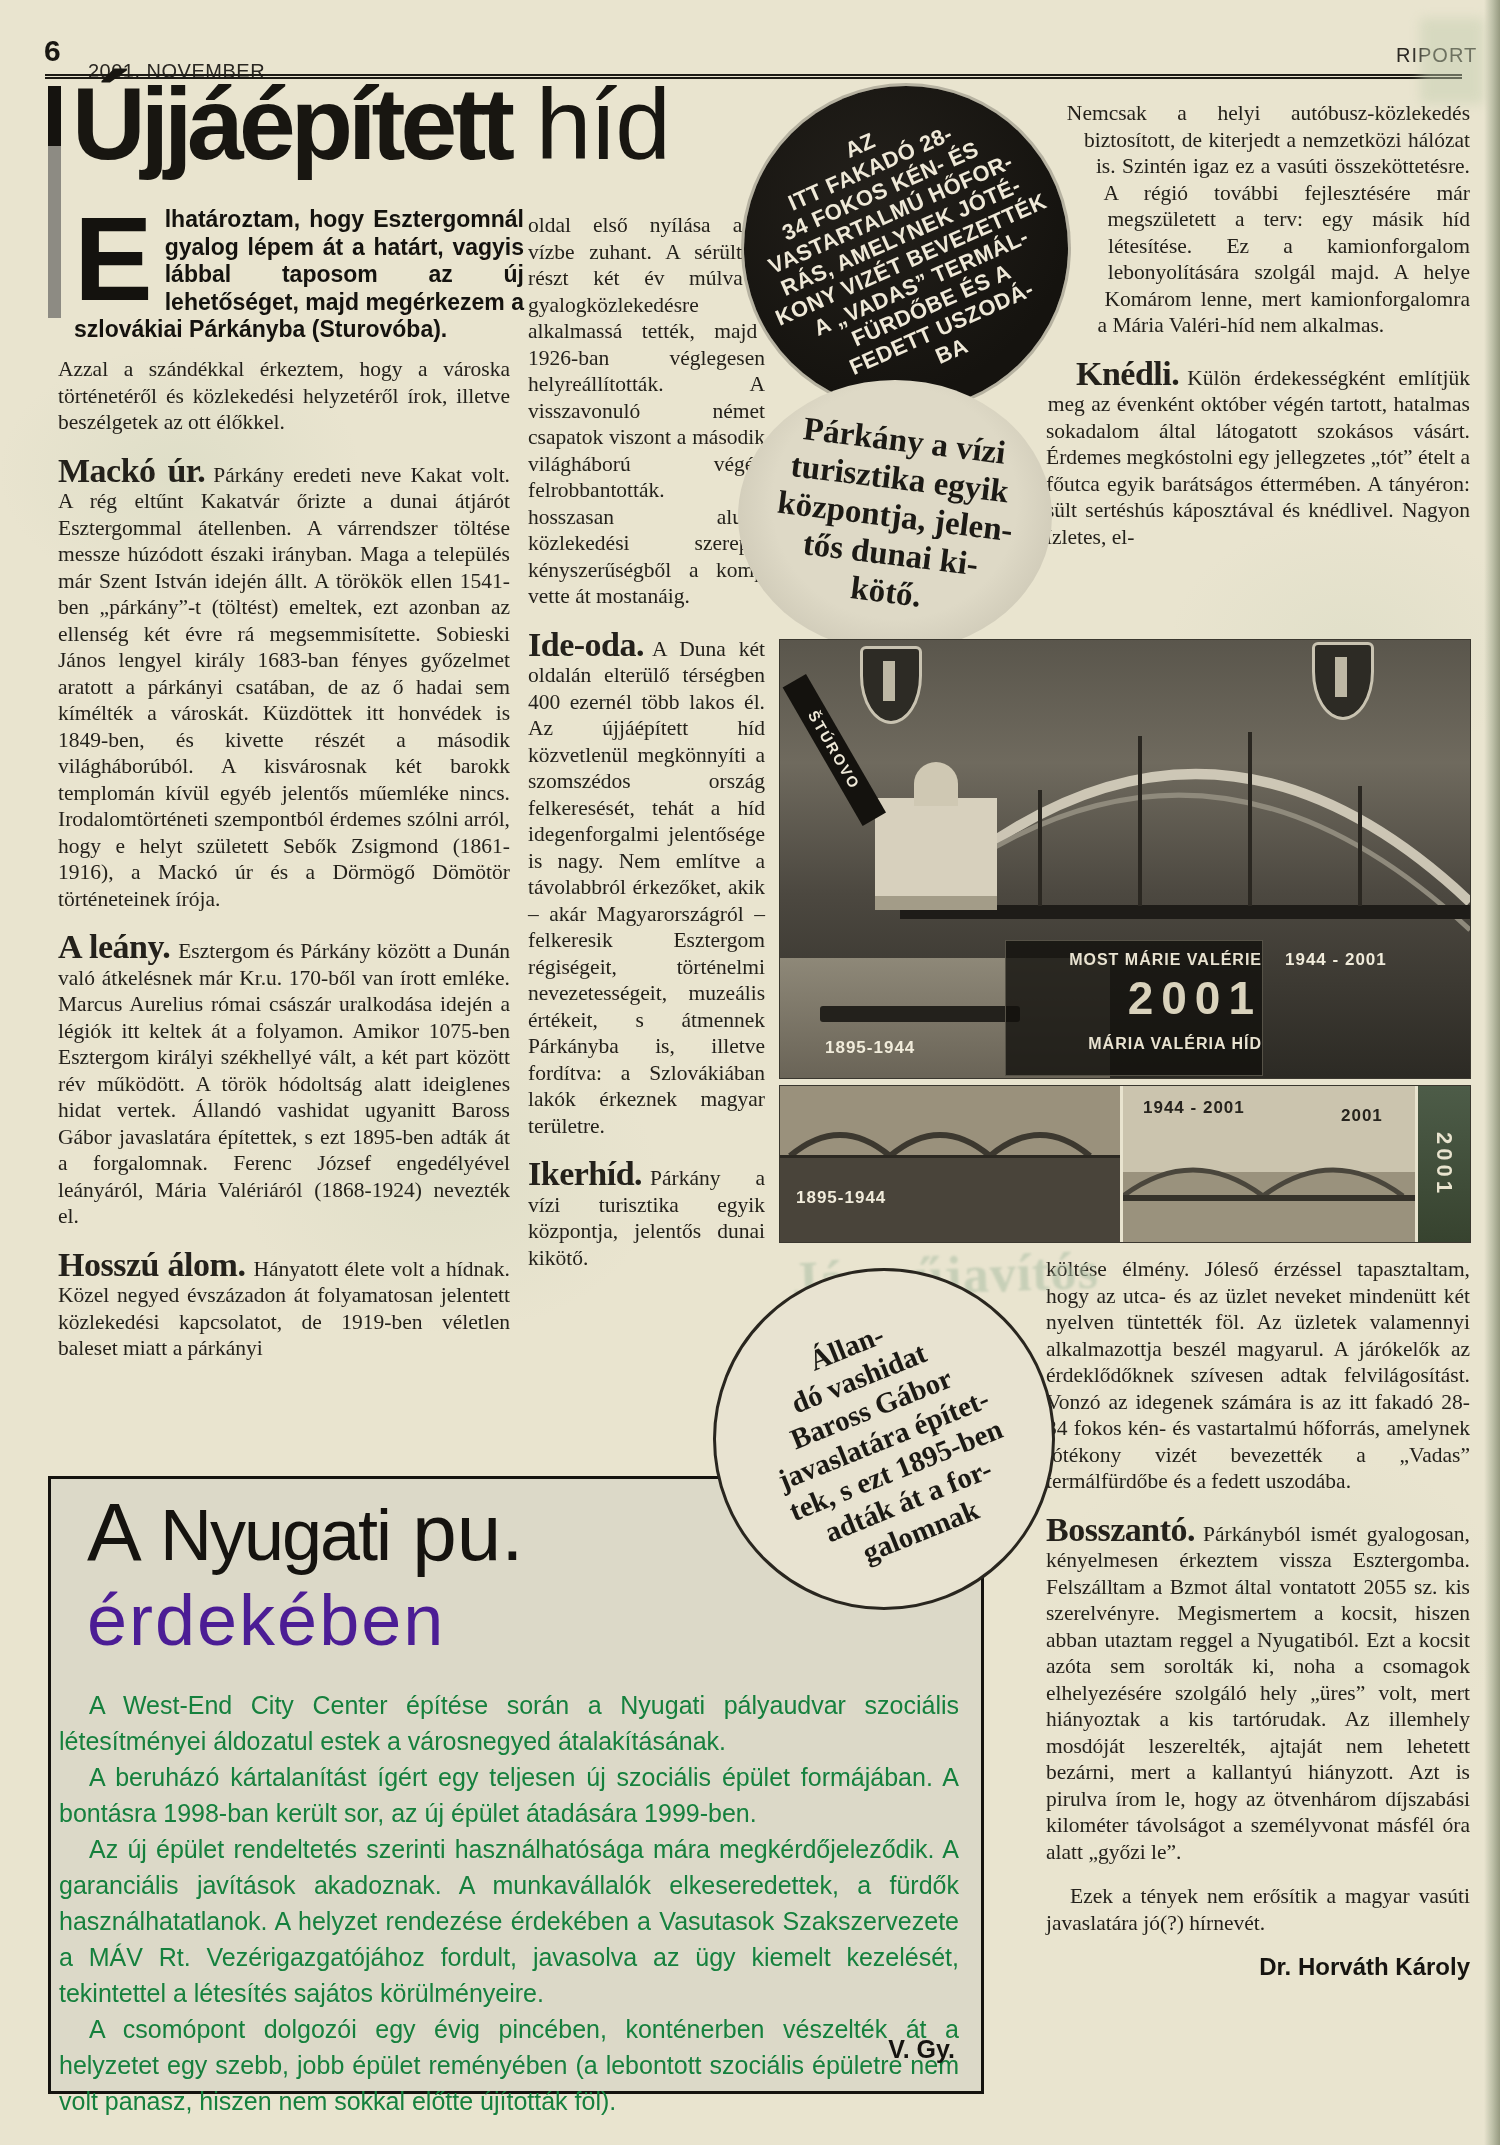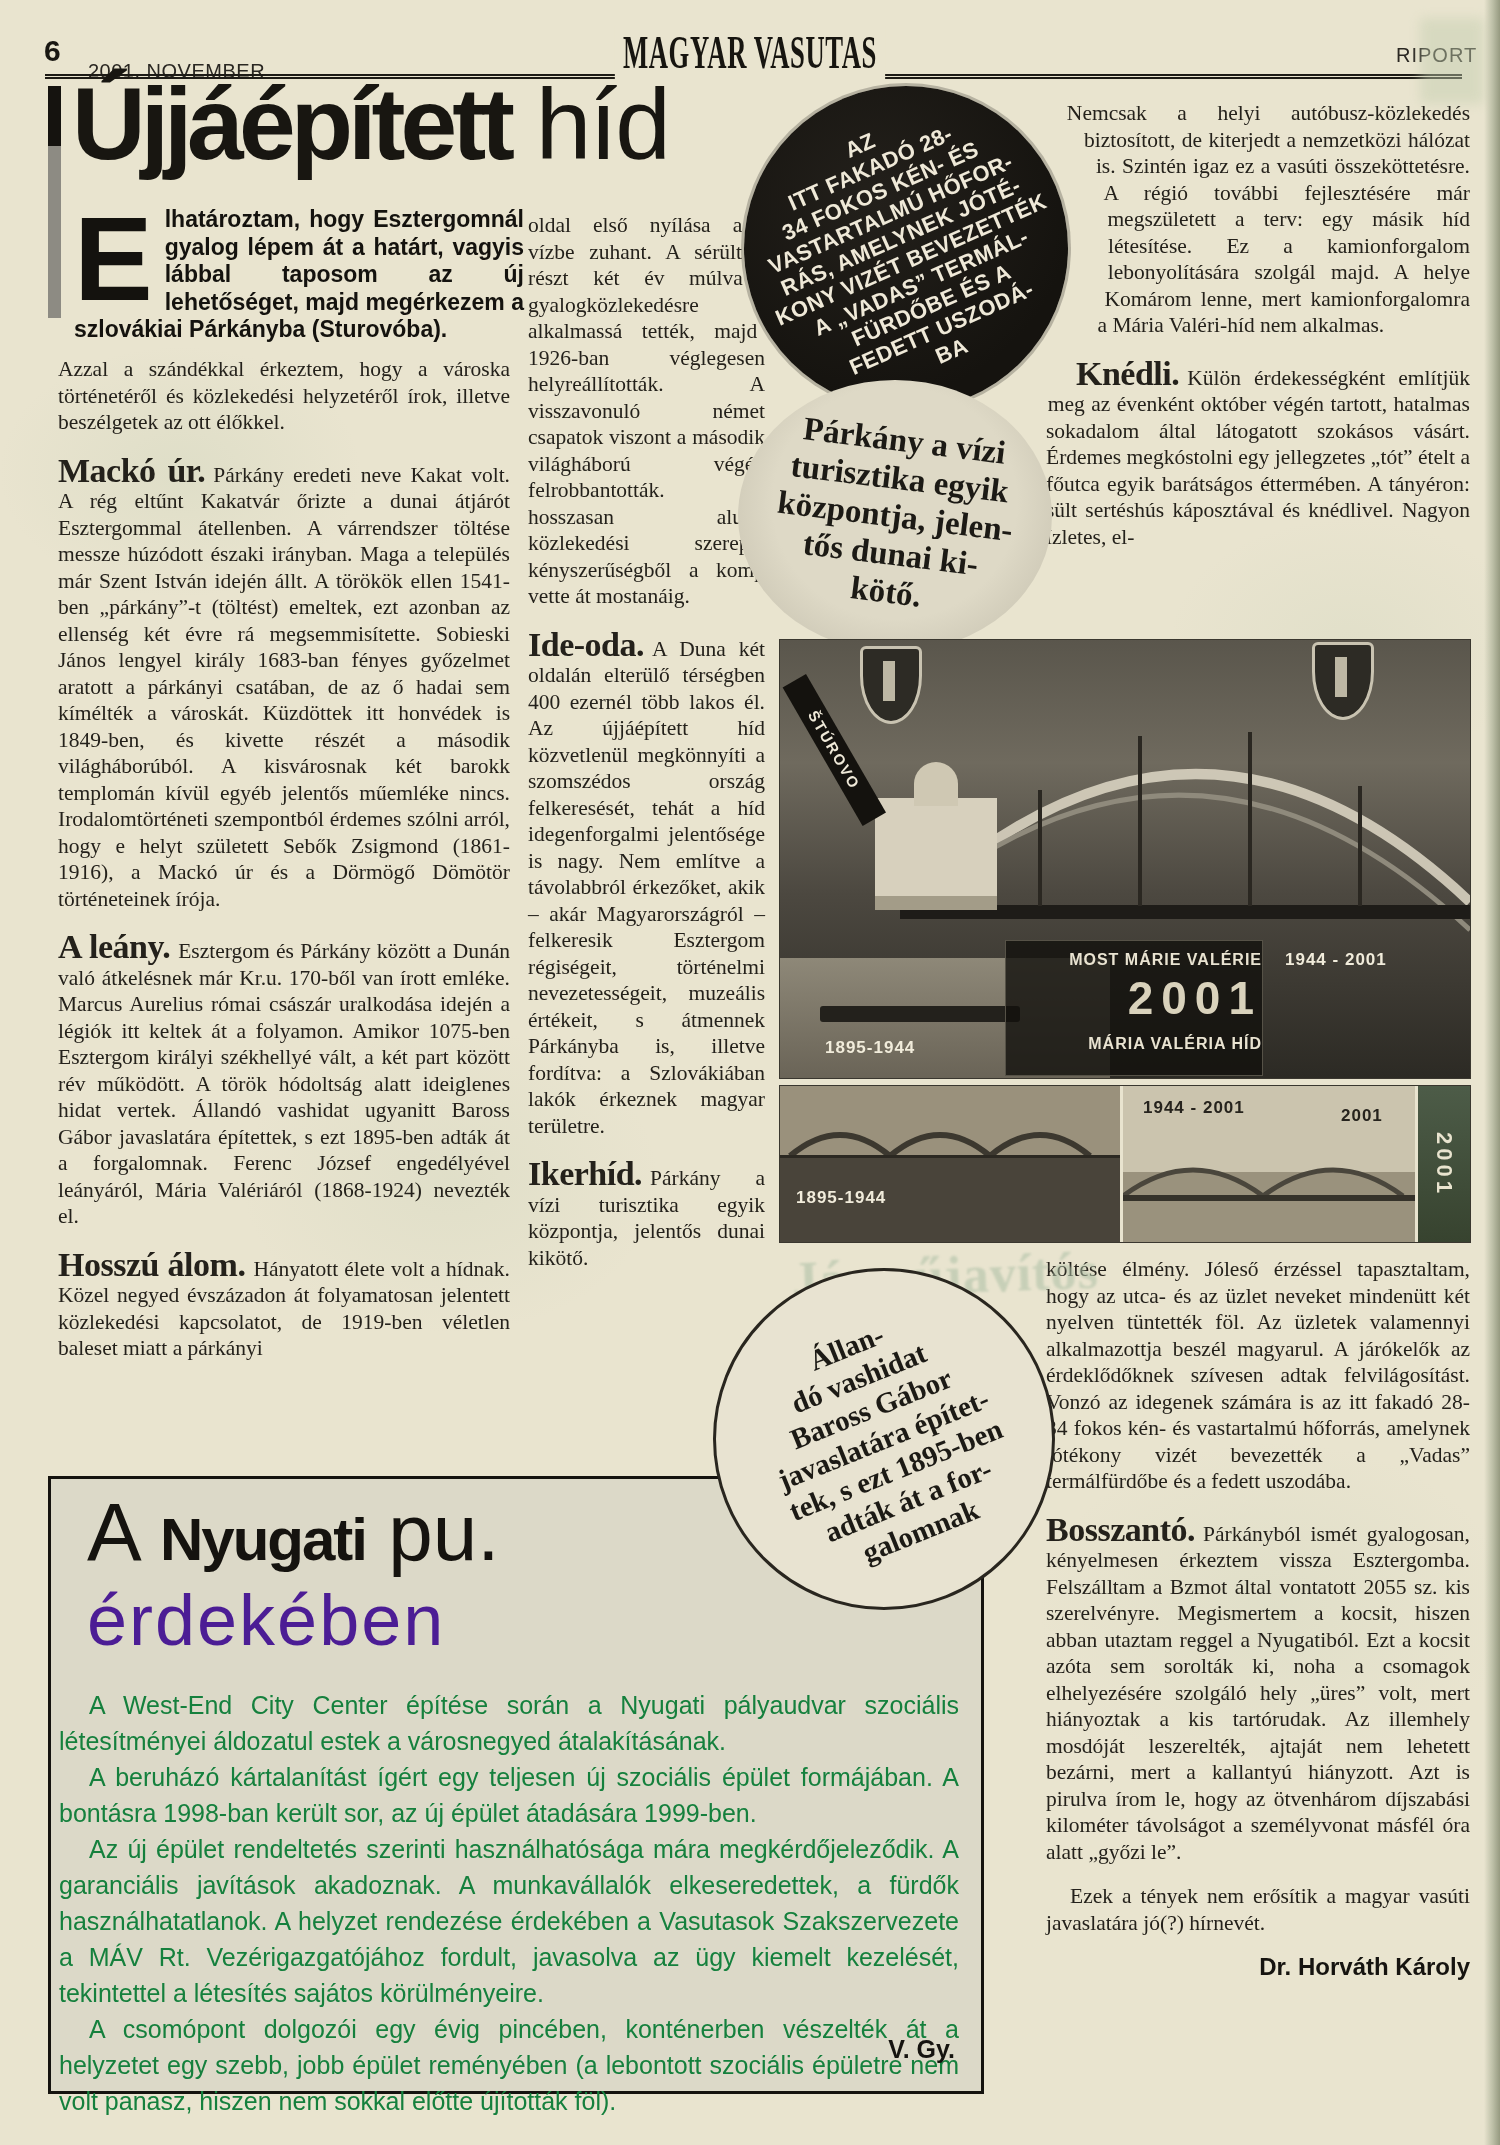--- a/index.html
+++ b/index.html
@@ -120,43 +120,40 @@
   .edge-right { right:0; top:0; width:16px; height:100%;
                 background:linear-gradient(90deg, rgba(0,0,0,0), #b4b89f 55%, #878c72); opacity:.85; }
   .corner-tr { right:16px; top:18px; width:64px; height:86px; background:#c2cdae; opacity:.45; filter:blur(6px); }
 
   
   .nybox { left:48px; top:1476px; width:930px; height:612px; background:#dcd9c8;
            border:3px solid #15130f; z-index:4; }
   .ny-title { position:absolute; left:36px; top:6px; font-family:"Liberation Sans",sans-serif;
               color:#15130f; white-space:nowrap; }
   .ny-a { font-size:82px; font-weight:normal; }
-  .ny-b { font-size:60px; font-weight:bold; letter-spacing:-2px;text-align:center; }
+  .ny-b { font-size:72px; font-weight:normal; letter-spacing:-2px;text-align:center; }
   .ny-l { font-size:80px; font-weight:300; }
   .ny-t2 { position:absolute; left:36px; top:100px; font-family:"Liberation Sans",sans-serif;
            font-size:72px; font-weight:normal; letter-spacing:2px; color:#4c1d95; }
   .ny-body { position:absolute; left:8px; top:208px; width:900px;
              font-family:"Liberation Sans",sans-serif; font-size:25px; line-height:36px;
              text-align:justify; color:#15803d; }
   .ny-body p { margin:0; text-indent:30px; }
   .ny-sig { position:absolute; right:26px; top:556px; font-family:"Liberation Sans",sans-serif;
             font-weight:bold; font-size:25px; color:#15130f; }
 </style>
 </head>
 <body>
 
 <div id="page">
 
   <div class="abs pageno">6</div>
   <div class="abs hdate">2001. NOVEMBER</div>
   <div class="abs hsection">RIPORT</div>
   <div class="abs hrule"></div>
-  <div class="abs masthead-wrap">
-    <span class="masthead">MAGYAR VASUTAS</span>
-  </div>
   <div class="abs corner-tr"></div>
   <div class="abs edge-right"></div>
 
   <div class="abs vbar"></div>
   <div class="abs title">
     <span class="tb">Újjáépített</span><span class="tl"> híd</span>
   </div>
 
   <div class="abs lead">
     <span class="dropcap">E</span><span>lhatároztam, hogy Esztergomnál gyalog lépem át a határt, vagyis lábbal taposom az új lehetőséget, majd megérkezem a szlovákiai Párkányba (Sturovóba).</span>

